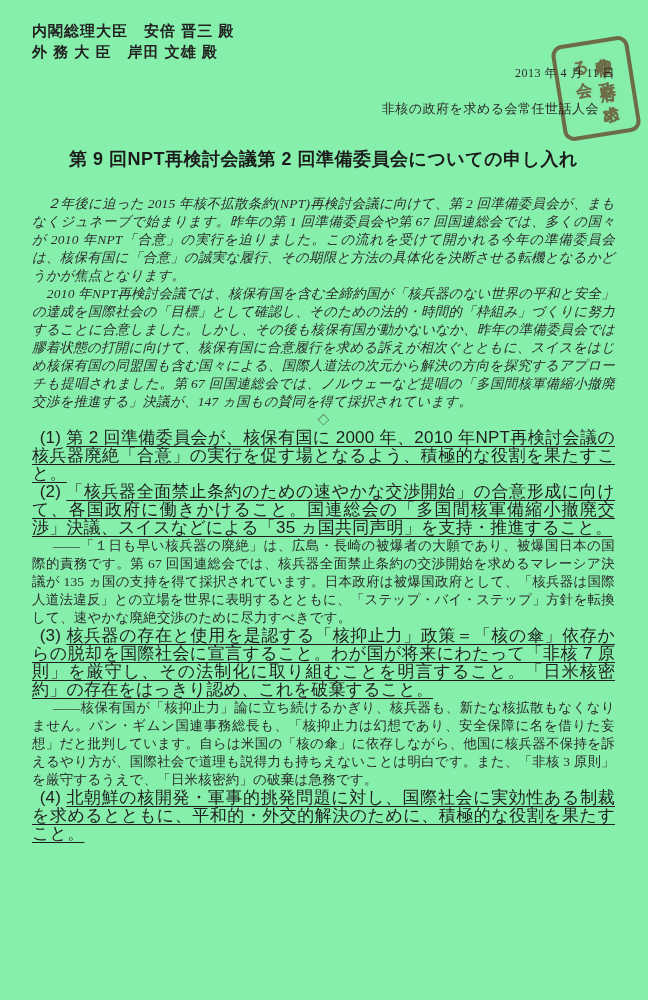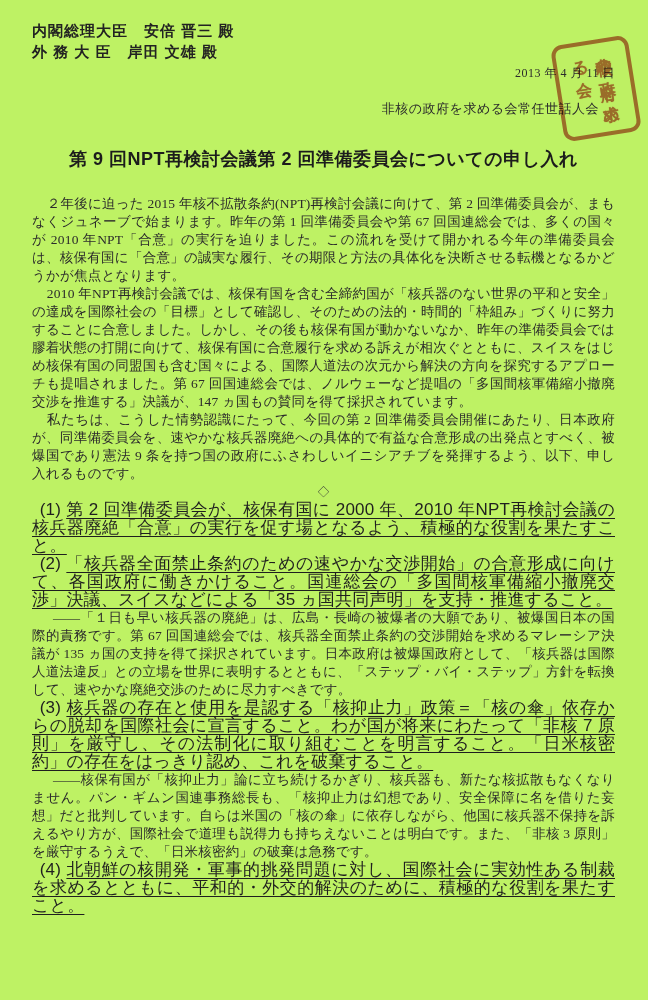--- a/index.html
+++ b/index.html
@@ -5,21 +5,21 @@
   html, body {
     margin: 0;
     padding: 0;
     background: #f4f4f1;
   }
   .page {
     position: relative;
     width: 648px;
     height: 1000px;
     margin: 0 auto;
-    background: #bef264;
+    background: #86efac;
     overflow: hidden;
     box-sizing: border-box;
     padding: 20px 33px 0 32px;
     color: #2b2b2b;
   }
   
   .addressees { font-family: "Liberation Sans", sans-serif; }
   .addressee {
     margin: 0;
     font-size: 15px;
@@ -60,20 +60,21 @@
     margin-top: 23px;
     font-family: "Liberation Serif", serif;
     font-size: 13.5px;
     line-height: 18px;
     text-align: justify;
     letter-spacing: 0.2px;
   }
   .intro-p {
     margin: 0;
     text-indent: 1.1em;
+    font-style: italic;
   }
   .divider {
     margin: 0;
     text-align: center;
     font-size: 12px;
     line-height: 18px;
     color: #3a3a3a;
   }
   .item-heading {
     margin: 0;
@@ -146,21 +147,20 @@
   <div class="stamp">
     <div class="stamp-text">非核の政府を求める会</div>
   </div>
 
   <h1 class="title">第 9 回NPT再検討会議第 2 回準備委員会についての申し入れ</h1>
 
   <div class="body">
 
     <p class="intro-p">２年後に迫った 2015 年核不拡散条約(NPT)再検討会議に向けて、第 2 回準備委員会が、まもなくジュネーブで始まります。昨年の第 1 回準備委員会や第 67 回国連総会では、多くの国々が 2010 年NPT「合意」の実行を迫りました。この流れを受けて開かれる今年の準備委員会は、核保有国に「合意」の誠実な履行、その期限と方法の具体化を決断させる転機となるかどうかが焦点となります。</p>
     <p class="intro-p">2010 年NPT再検討会議では、核保有国を含む全締約国が「核兵器のない世界の平和と安全」の達成を国際社会の「目標」として確認し、そのための法的・時間的「枠組み」づくりに努力することに合意しました。しかし、その後も核保有国が動かないなか、昨年の準備委員会では膠着状態の打開に向けて、核保有国に合意履行を求める訴えが相次ぐとともに、スイスをはじめ核保有国の同盟国も含む国々による、国際人道法の次元から解決の方向を探究するアプローチも提唱されました。第 67 回国連総会では、ノルウェーなど提唱の「多国間核軍備縮小撤廃交渉を推進する」決議が、147 ヵ国もの賛同を得て採択されています。</p>
-    <p class="intro-p">私たちは、こうした情勢認識にたって、今回の第 2 回準備委員会開催にあたり、日本政府が、同準備委員会を、速やかな核兵器廃絶への具体的で有益な合意形成の出発点とすべく、被爆国であり憲法 9 条を持つ国の政府にふさわしいイニシアチブを発揮するよう、以下、申し入れるものです。</p>
 
     <p class="divider">◇</p>
 
     <p class="item-heading"><span>(1)</span> <span class="u">第 2 回準備委員会が、核保有国に 2000 年、2010 年NPT再検討会議の核兵器廃絶「合意」の実行を促す場となるよう、積極的な役割を果たすこと。</span></p>
 
     <p class="item-heading"><span>(2)</span> <span class="u">「核兵器全面禁止条約のための速やかな交渉開始」の合意形成に向けて、各国政府に働きかけること。国連総会の「多国間核軍備縮小撤廃交渉」決議、スイスなどによる「35 ヵ国共同声明」を支持・推進すること。</span></p>
     <p class="item-body">――「１日も早い核兵器の廃絶」は、広島・長崎の被爆者の大願であり、被爆国日本の国際的責務です。第 67 回国連総会では、核兵器全面禁止条約の交渉開始を求めるマレーシア決議が 135 ヵ国の支持を得て採択されています。日本政府は被爆国政府として、「核兵器は国際人道法違反」との立場を世界に表明するとともに、「ステップ・バイ・ステップ」方針を転換して、速やかな廃絶交渉のために尽力すべきです。</p>
 
     <p class="item-heading"><span>(3)</span> <span class="u">核兵器の存在と使用を是認する「核抑止力」政策＝「核の傘」依存からの脱却を国際社会に宣言すること。わが国が将来にわたって「非核 7 原則」を厳守し、その法制化に取り組むことを明言すること。「日米核密約」の存在をはっきり認め、これを破棄すること。</span></p>
     <p class="item-body">――核保有国が「核抑止力」論に立ち続けるかぎり、核兵器も、新たな核拡散もなくなりません。パン・ギムン国連事務総長も、「核抑止力は幻想であり、安全保障に名を借りた妄想」だと批判しています。自らは米国の「核の傘」に依存しながら、他国に核兵器不保持を訴えるやり方が、国際社会で道理も説得力も持ちえないことは明白です。また、「非核 3 原則」を厳守するうえで、「日米核密約」の破棄は急務です。</p>

